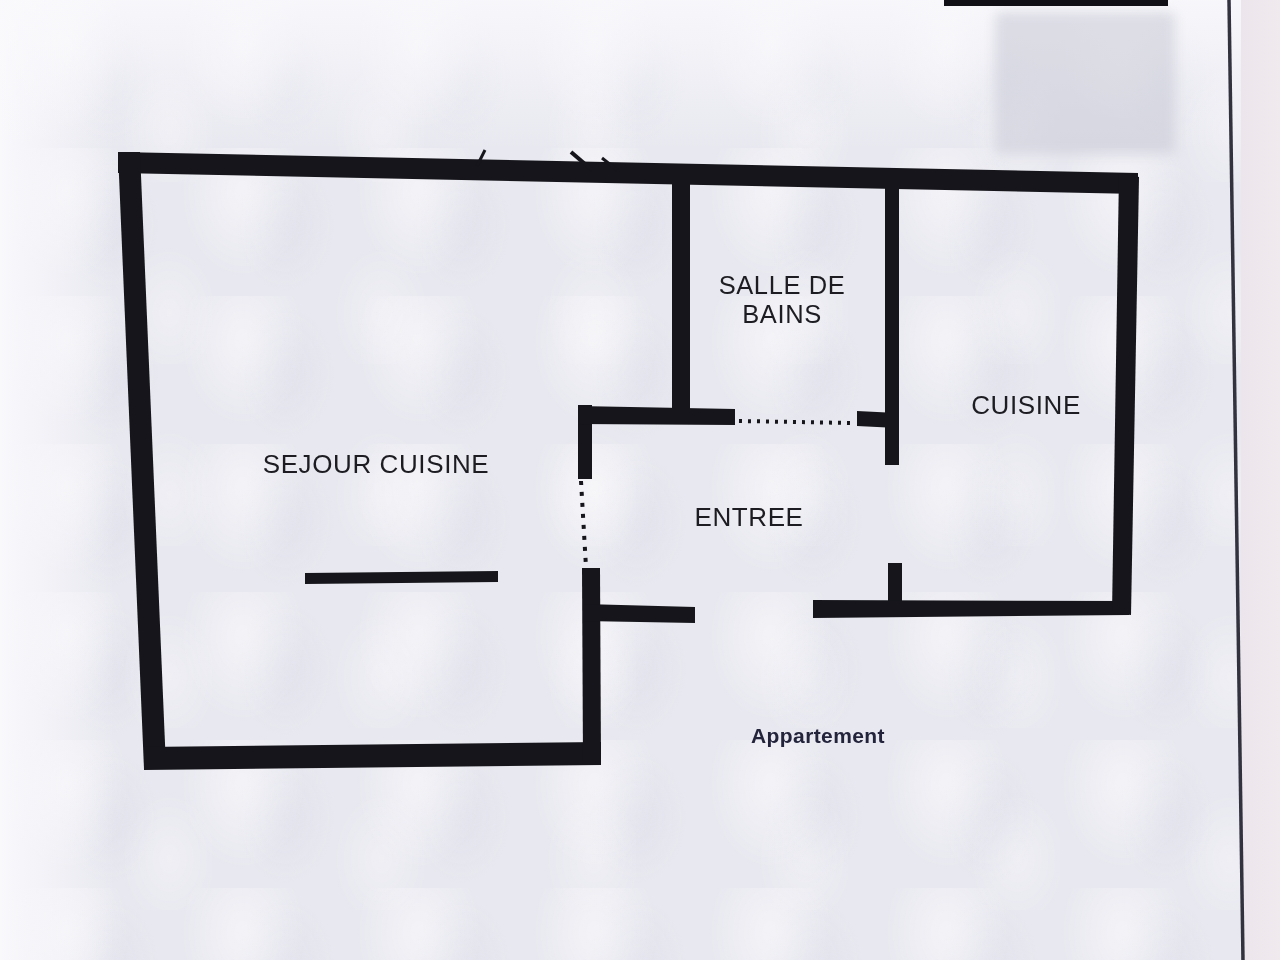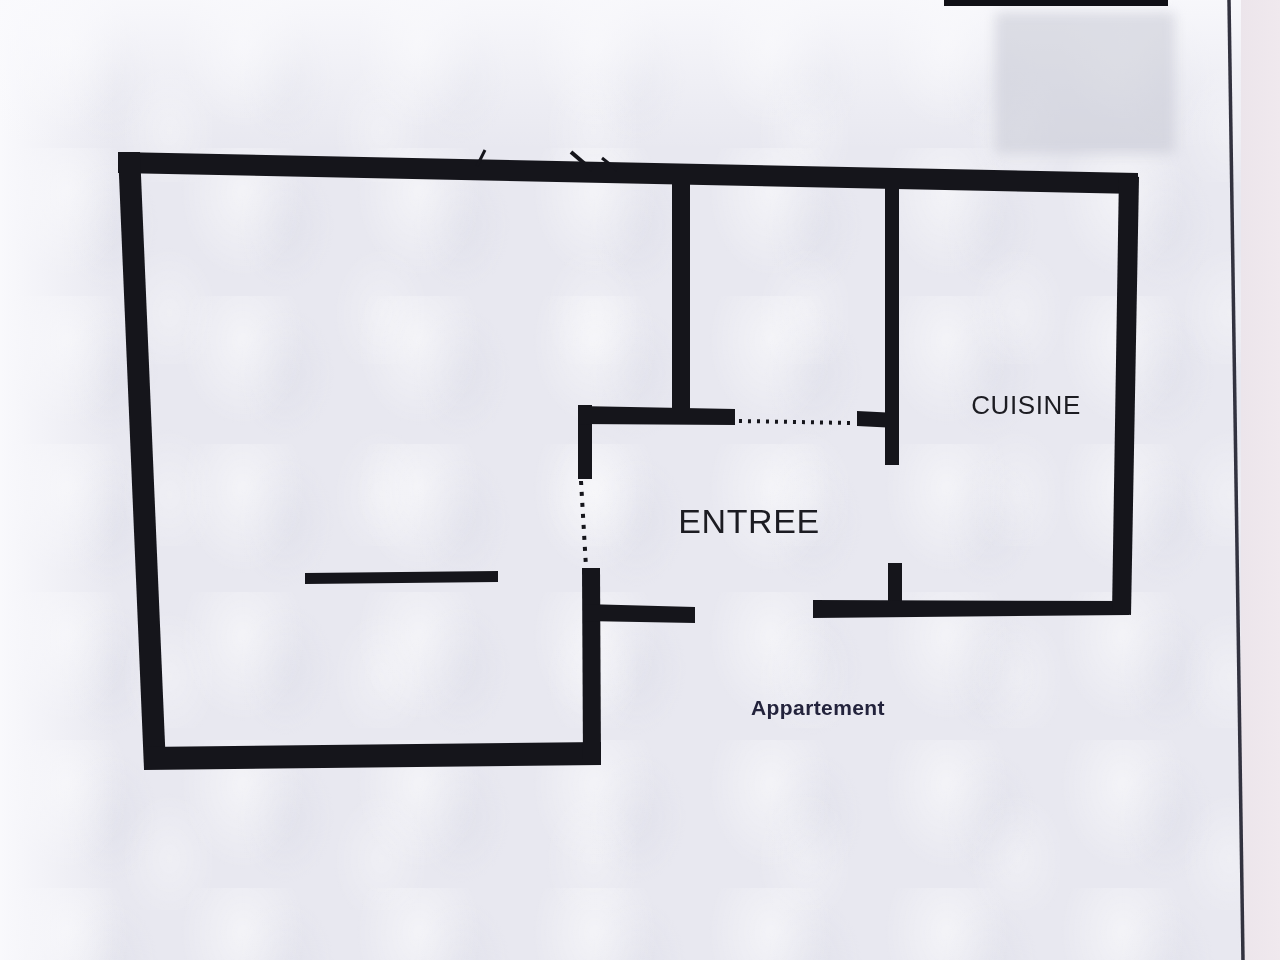--- a/index.html
+++ b/index.html
@@ -22,21 +22,21 @@
   .right-strip{position:absolute;top:0;bottom:0;left:1241px;right:0;
     background:linear-gradient(90deg,#ece5eb,#f0e9ee);}
   .shadow-rect{position:absolute;left:995px;top:12px;width:180px;height:142px;
     background:rgba(198,200,212,0.55);filter:blur(6px);border-radius:6px;}
   .plan-svg{position:absolute;left:0;top:0;}
   .label{
     position:absolute;color:#1c1c22;letter-spacing:0.6px;white-space:nowrap;
     transform:translateX(-50%);
   }
   .label.center{text-align:center;}
-  .caption{font-weight:bold;color:#23233c;letter-spacing:0.4px;}
+  .caption{font-weight:bold;color:#23233c;letter-spacing:0.4px;margin-top:28px;}
 </style>
 </head>
 <body>
 
 <div class="photo">
 
   <div class="light-left"></div>
   <div class="light-top"></div>
   <div class="right-strip"></div>
   <div class="shadow-rect"></div>
@@ -68,22 +68,27 @@
       <line x1="581" y1="481" x2="586" y2="567" stroke-width="4" stroke-dasharray="4 7"></line>
     </g>
 
     <g fill="none" stroke="#15151b">
       <line x1="477" y1="166" x2="485" y2="150" stroke-width="3"></line>
       <line x1="571" y1="152" x2="592" y2="170" stroke-width="4"></line>
       <line x1="602" y1="158" x2="617" y2="170" stroke-width="3"></line>
     </g>
   </svg>
 
+  <div class="label" style="left:376px;top:449px;font-size:26px;">SEJOUR CUISINE</div>
 
+  <div class="label center" style="left:782px;top:271px;font-size:25.5px;line-height:29px;">
+    <div>SALLE DE</div>
+    <div>BAINS</div>
+  </div>
 
   <div class="label" style="left:1026px;top:390px;font-size:26px;">CUISINE</div>
 
-  <div class="label" style="left:749px;top:502px;font-size:34px;">ENTREE</div>
+  <div class="label" style="left:749px;top:502px;font-size:26px;">ENTREE</div>
 
 
   <div class="label caption" style="left:818px;top:696px;font-size:21px;">Appartement</div>
 
 </div>
 
 </body></html>

